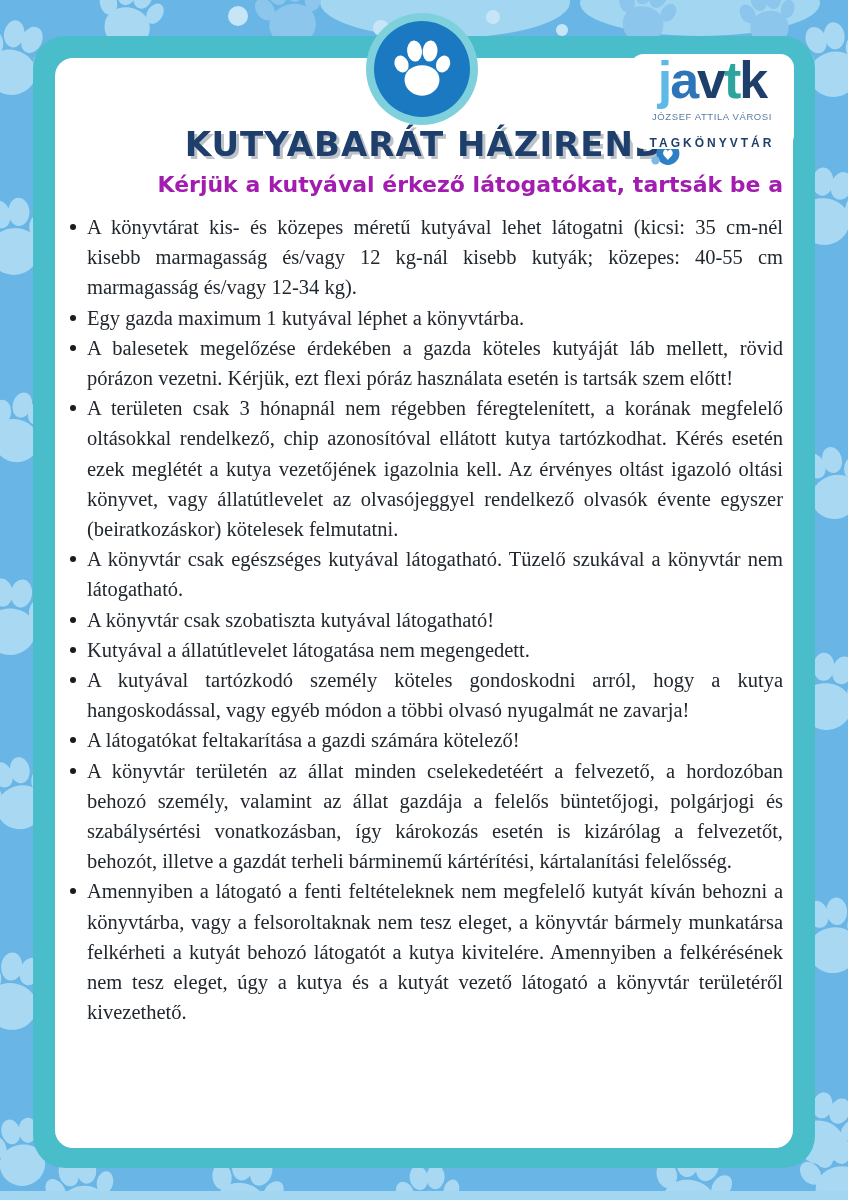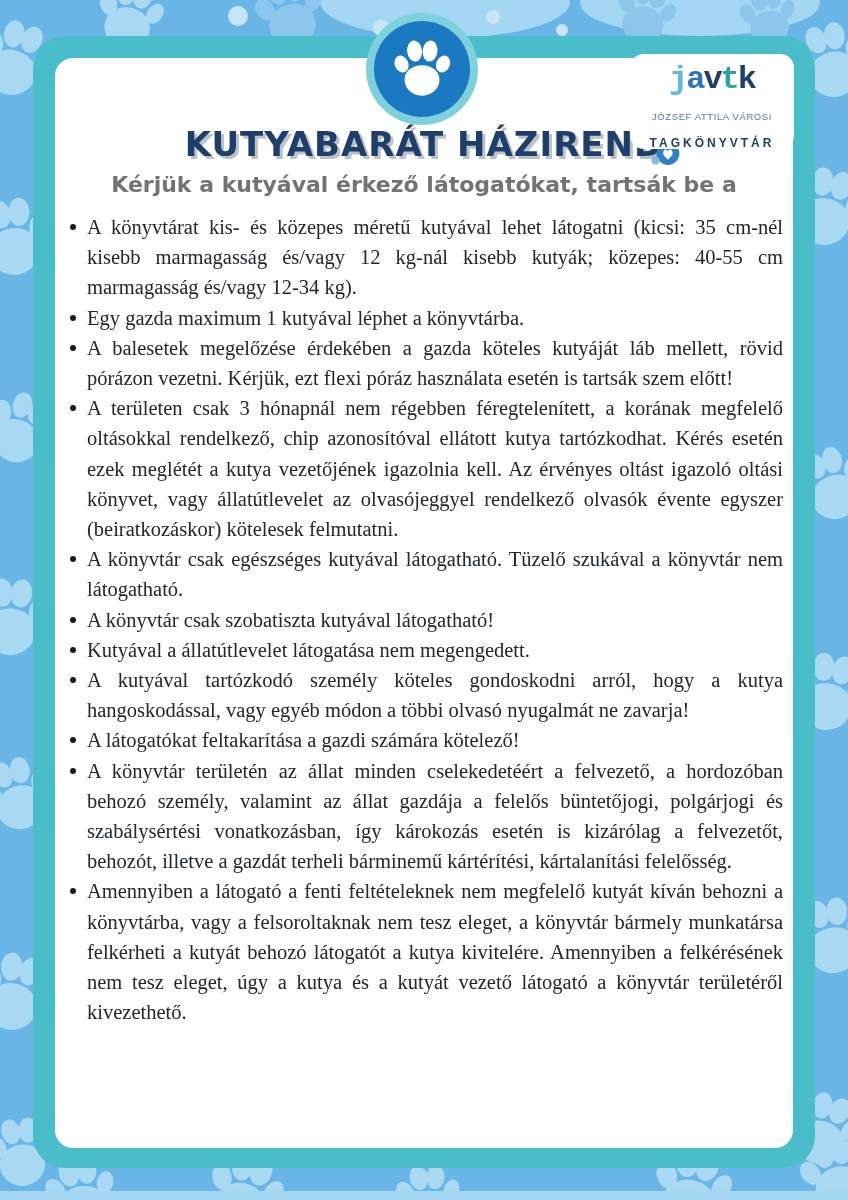--- a/index.html
+++ b/index.html
@@ -9,32 +9,32 @@
   .decor svg{display:block;width:100%;height:100%;}
   .strip-bottom{position:absolute;left:0;bottom:0;width:848px;height:9px;background:#a3d6f1;}
   .frame{position:absolute;left:33px;top:36px;width:782px;height:1132px;
          background:#4abdca;border-radius:32px;}
   .card{position:absolute;left:55px;top:58px;width:738px;height:1090px;
         background:#ffffff;border-radius:18px;box-sizing:border-box;
         padding:66px 10px 0 10px;}
   h1{margin:0;text-align:center;font-family:"DejaVu Sans",sans-serif;
      font-size:34px;font-weight:800;letter-spacing:1px;color:#1e3e6c;
      text-shadow:3px 3px 0 #bcc2c8;}
-  .subtitle{margin-top:8px;text-align:center;font-family:"DejaVu Sans",sans-serif;
-     font-size:22px;line-height:26px;font-weight:800;color:#737373;}
+  .subtitle{margin-top:8px;text-align:right;font-family:"DejaVu Sans",sans-serif;
+     font-size:22px;line-height:26px;font-weight:800;color:#a21caf;}
   ul.rules{margin:14px 0 0 0;padding:0;list-style:none;
      font-family:"Liberation Serif","DejaVu Serif",serif;
      font-size:20.5px;line-height:30.2px;color:#21272e;text-align:justify;}
   ul.rules li{position:relative;padding-left:22px;margin:0;}
   ul.rules li::before{content:"";position:absolute;left:5px;top:12px;width:6px;height:6px;
      border-radius:50%;background:#1b1b1b;}
   .logo-card{position:absolute;left:630px;top:54px;width:164px;height:95px;
      background:#ffffff;border-radius:14px;text-align:center;z-index:6;
      box-sizing:border-box;padding-top:4px;}
-  .logo-word{font-family:Liberation Mono, monospace;font-size:32px;line-height:44px;
+  .logo-word{font-family:Liberation Sans, sans-serif;font-size:52px;line-height:44px;
      font-weight:700;letter-spacing:-2px;}
   .logo-sub1{font-size:9.5px;letter-spacing:0.6px;color:#5a7ba3;margin-top:9px;}
   .logo-sub2{font-size:12px;font-weight:700;letter-spacing:3px;color:#1d3f6a;margin-top:14px;}
   .badge{position:absolute;left:366px;top:13px;width:112px;height:112px;z-index:7;
      background:#7ed0dd;border-radius:50%;}
   .badge-inner{position:absolute;left:8px;top:8px;width:96px;height:96px;
      background:#1a79c1;border-radius:50%;display:flex;align-items:center;justify-content:center;}
   .badge-inner svg{width:62px;height:62px;}
   .title-paw{position:absolute;left:644px;top:124px;width:46px;height:46px;z-index:6;}
   .title-paw svg{width:100%;height:100%;}

